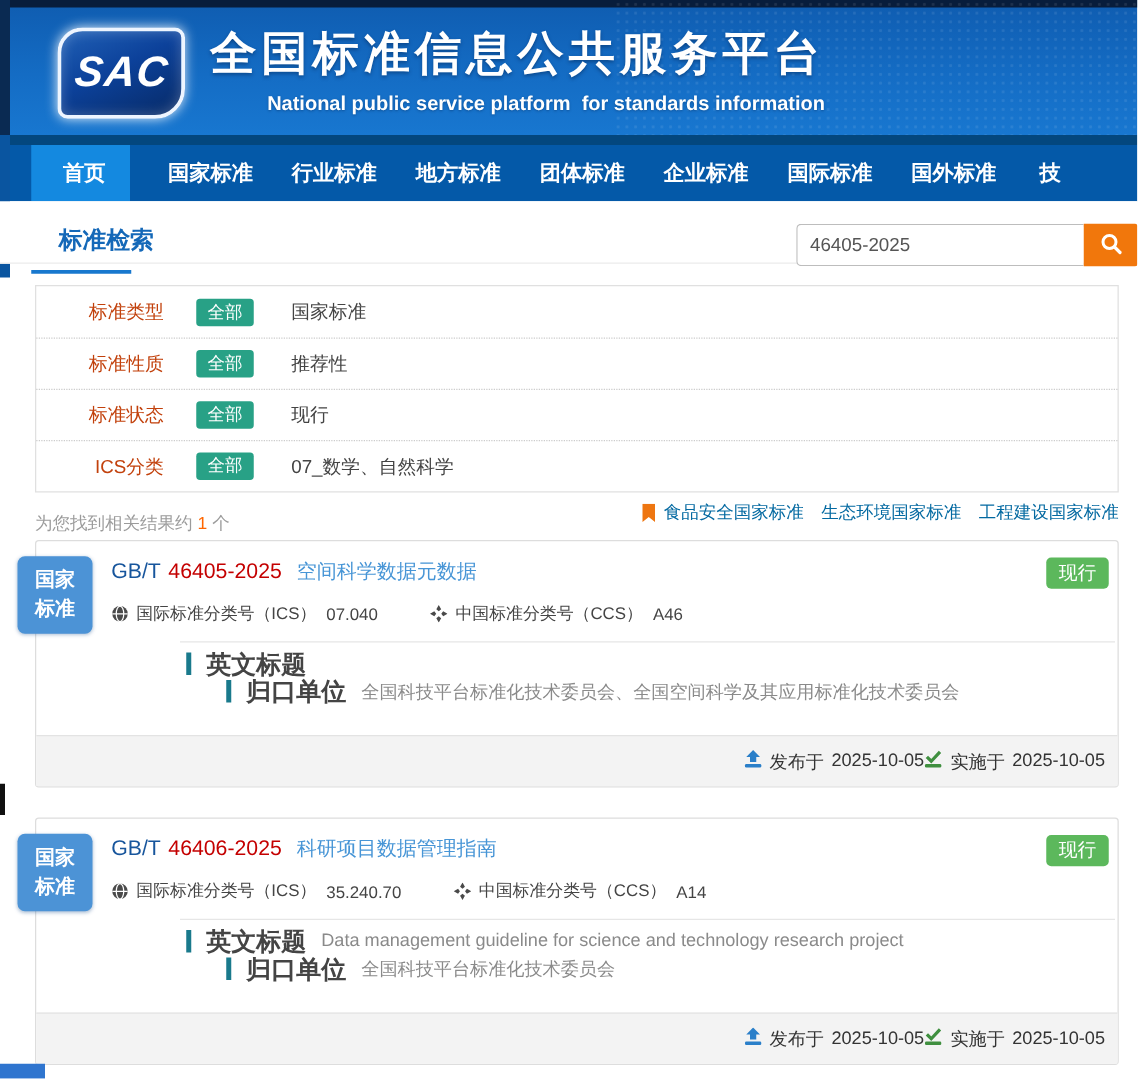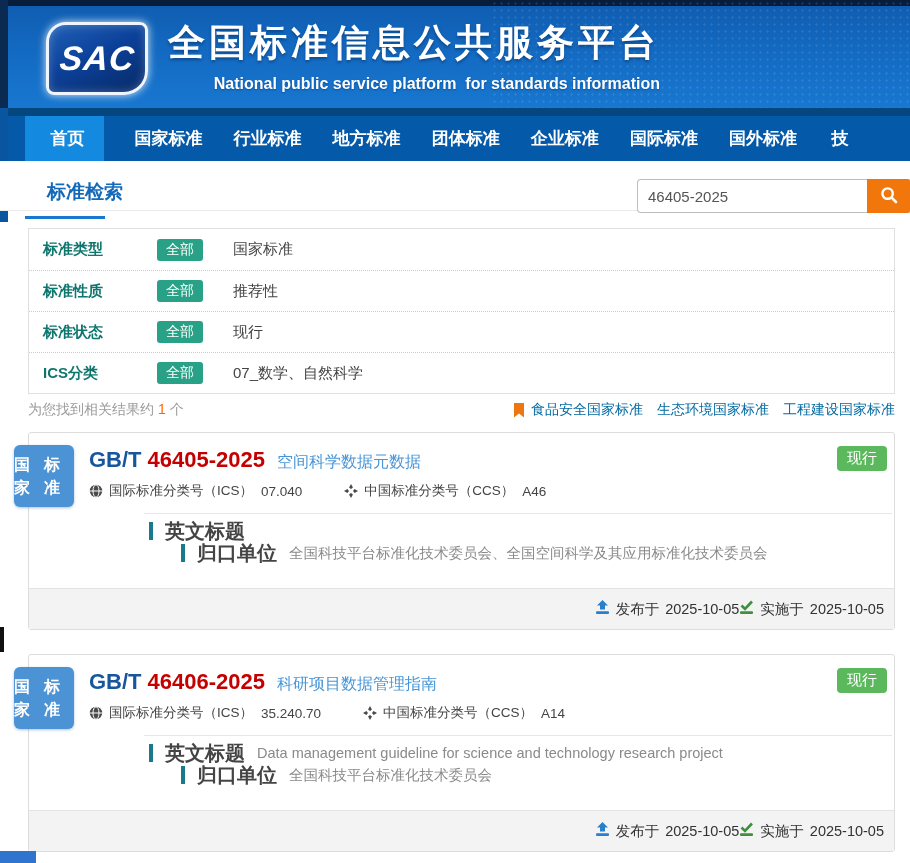--- a/index.html
+++ b/index.html
@@ -44,40 +44,40 @@
   .search-group { position:absolute; left:637px; top:18px; display:flex; }
   .search-input { width:230px; height:34px; border:1px solid #bdbdbd; border-right:none; border-radius:4px 0 0 4px;
     padding:0 10px; font-size:15px; color:#555; outline:none; font-family:inherit; }
   .search-btn { width:43px; height:34px; background:#f1770c; border:none; border-radius:0 2px 2px 0;
     display:flex; align-items:center; justify-content:center; cursor:pointer; }
 
   
   .filter-panel { position:absolute; left:28px; top:228px; width:867px; height:166px; background:#fff; border:1px solid #e0e0e0; }
   .filter-row { height:41px; display:flex; align-items:center; padding-left:14px; }
   .filter-row + .filter-row { border-top:1px dotted #ccc; }
-  .filter-label { width:88px; color:#0f766e; font-size:15px; font-weight:bold; }
+  .filter-label { width:88px; text-align:right; color:#c2410c; font-size:15px; font-weight:normal; }
   .filter-badge { margin-left:26px; background:#28a186; color:#fff; font-size:14px; padding:2px 9px; border-radius:3px; cursor:pointer; }
   .filter-value { margin-left:30px; color:#444; font-size:15px; cursor:pointer; }
 
   
   .results-bar { position:absolute; left:0; top:398px; width:910px; height:28px; }
-  .result-count { position:absolute; left:28px; top:3px; font-size:14px; color:#9b9b9b; }
+  .result-count { position:absolute; left:28px; top:12px; font-size:14px; color:#9b9b9b; }
   .result-count .num { color:#f60; padding:0 4px; }
   .quick-links { position:absolute; right:15px; top:3px; display:flex; align-items:center; gap:14px; }
   .quick-links a { color:#0369a1; font-size:14px; text-decoration:none; cursor:pointer; }
   .bookmark { margin-right:-8px; display:flex; }
 
   
   .card { position:absolute; left:28px; width:867px; height:198px; background:#fff; border:1px solid #ddd; border-radius:3px; }
   .card.c1 { top:432px; } .card.c2 { top:654px; }
   .ribbon { position:absolute; left:-15px; top:12px; width:60px; height:62px; background:#4c93d6; border-radius:6px;
     box-shadow:0 1px 3px rgba(30,80,140,.35); color:#fff; font-size:16px; font-weight:bold;
-    display:flex; align-items:center; justify-content:center; line-height:1.45; }
+    display:flex; flex-direction:column; align-items:center; justify-content:center; line-height:1.45; }
   .card-title { position:absolute; left:60px; top:14px; display:flex; align-items:baseline; }
-  .code { font-size:22px; font-weight:bold; color:#17559c; cursor:pointer; }
+  .code { font-size:17px; font-weight:normal; color:#17559c; cursor:pointer; }
   .code .num { color:#c40000; margin-left:6px; }
   .std-name { margin-left:12px; font-size:16px; color:#4795d6; cursor:pointer; }
   .status-badge { position:absolute; right:7px; top:13px; background:#5cb85c; color:#fff; font-size:15px;
     padding:3px 10px; border-radius:4px; }
   .meta-row { position:absolute; left:60px; top:49px; display:flex; align-items:center; font-size:13.5px; color:#444; }
   .meta-row .ico { display:flex; margin-right:6px; }
   .meta-row .grp2 { margin-left:42px; display:flex; align-items:center; }
   .meta-row .val { margin-left:8px; }
   .card-divider { position:absolute; left:115px; right:2px; top:80px; border-top:1px solid #e6e6e6; }
   .info-row { position:absolute; left:120px; display:flex; align-items:center; height:20px; }

